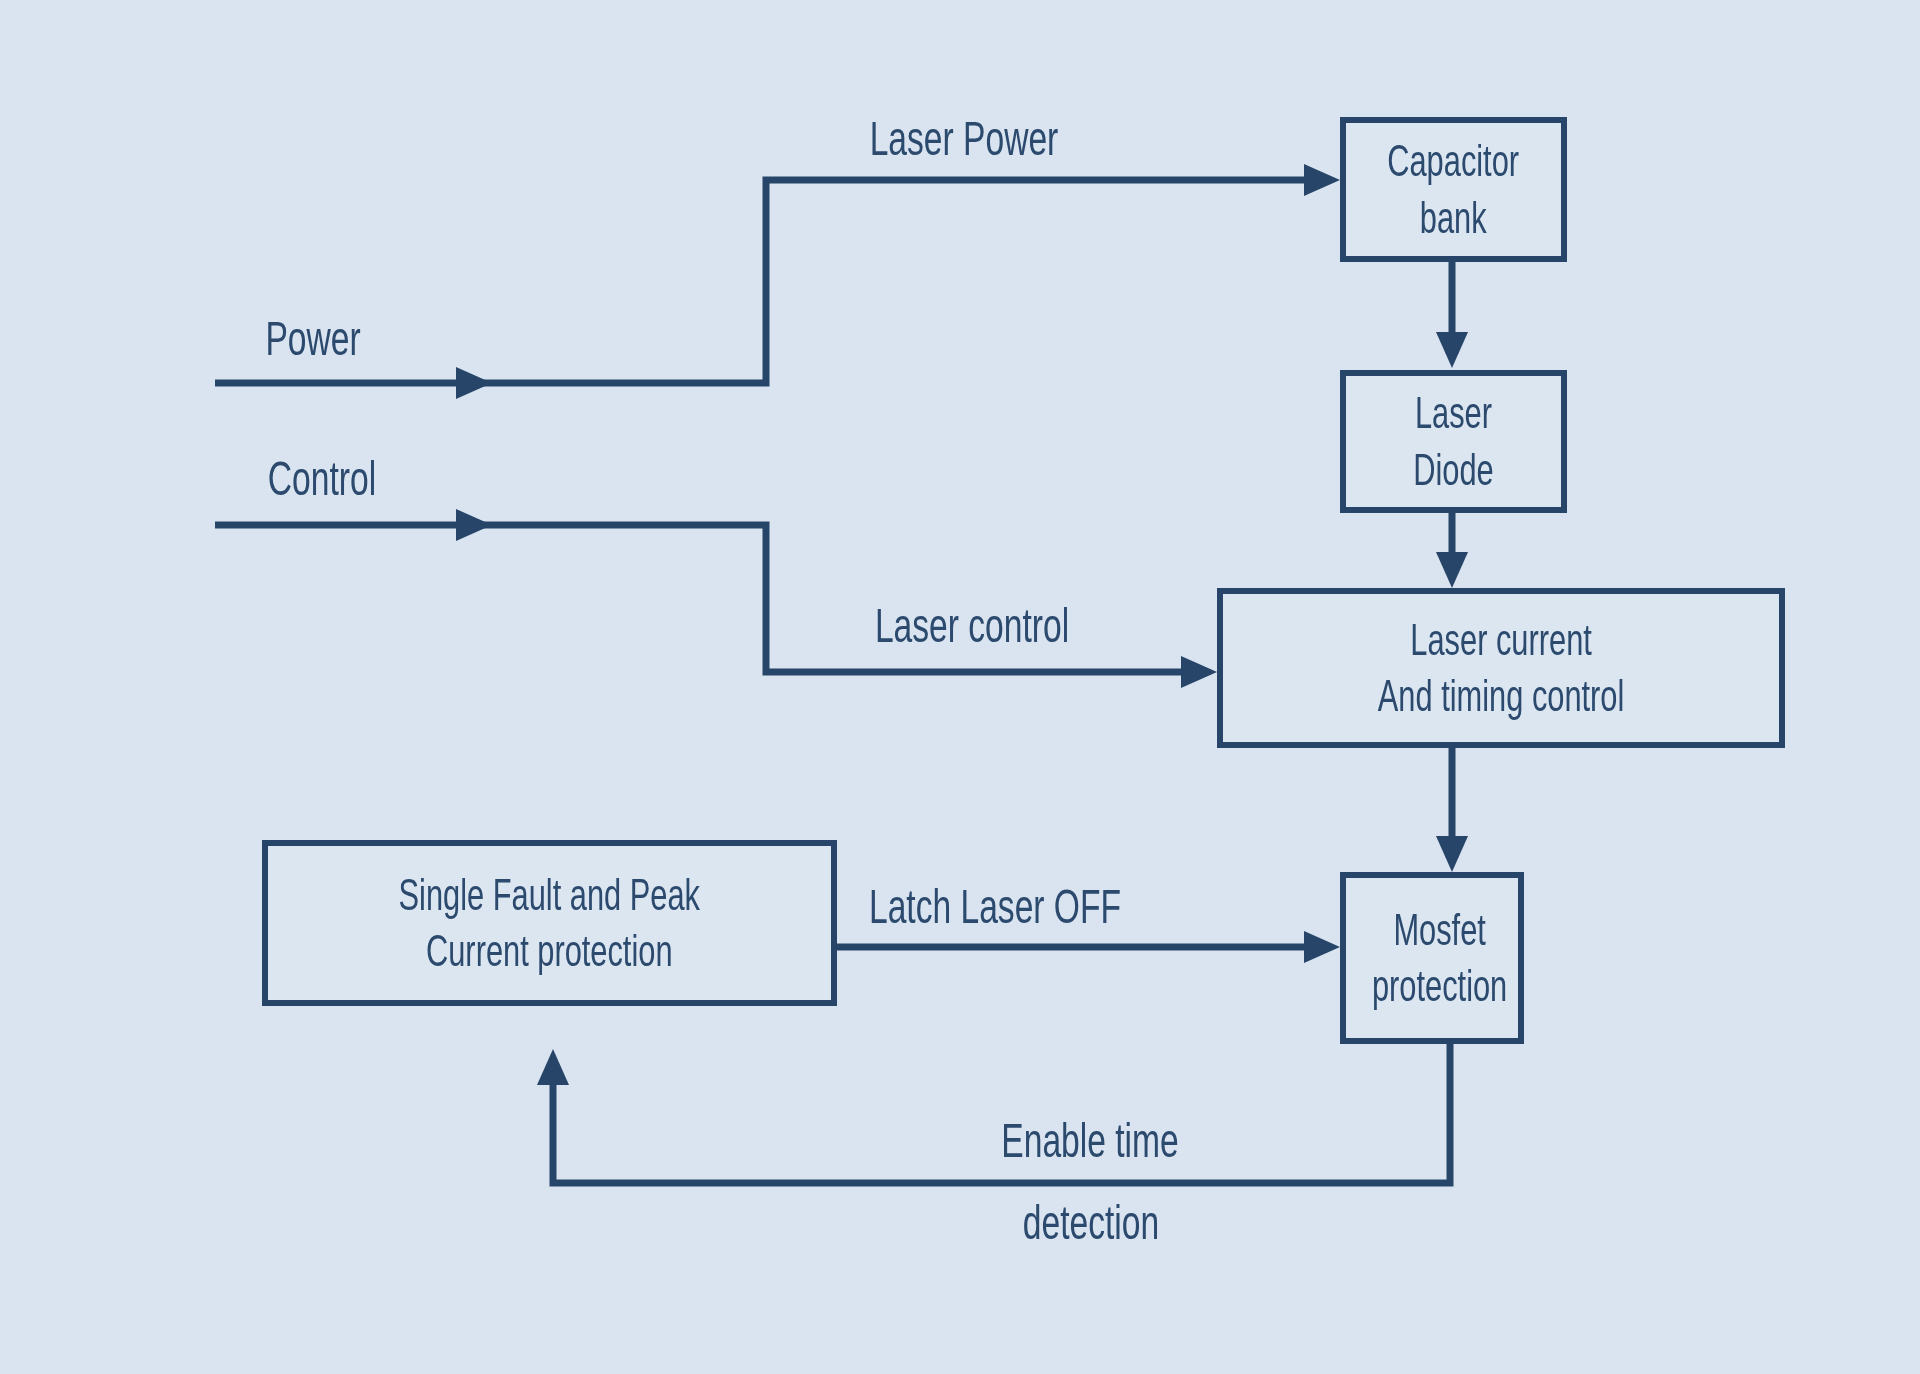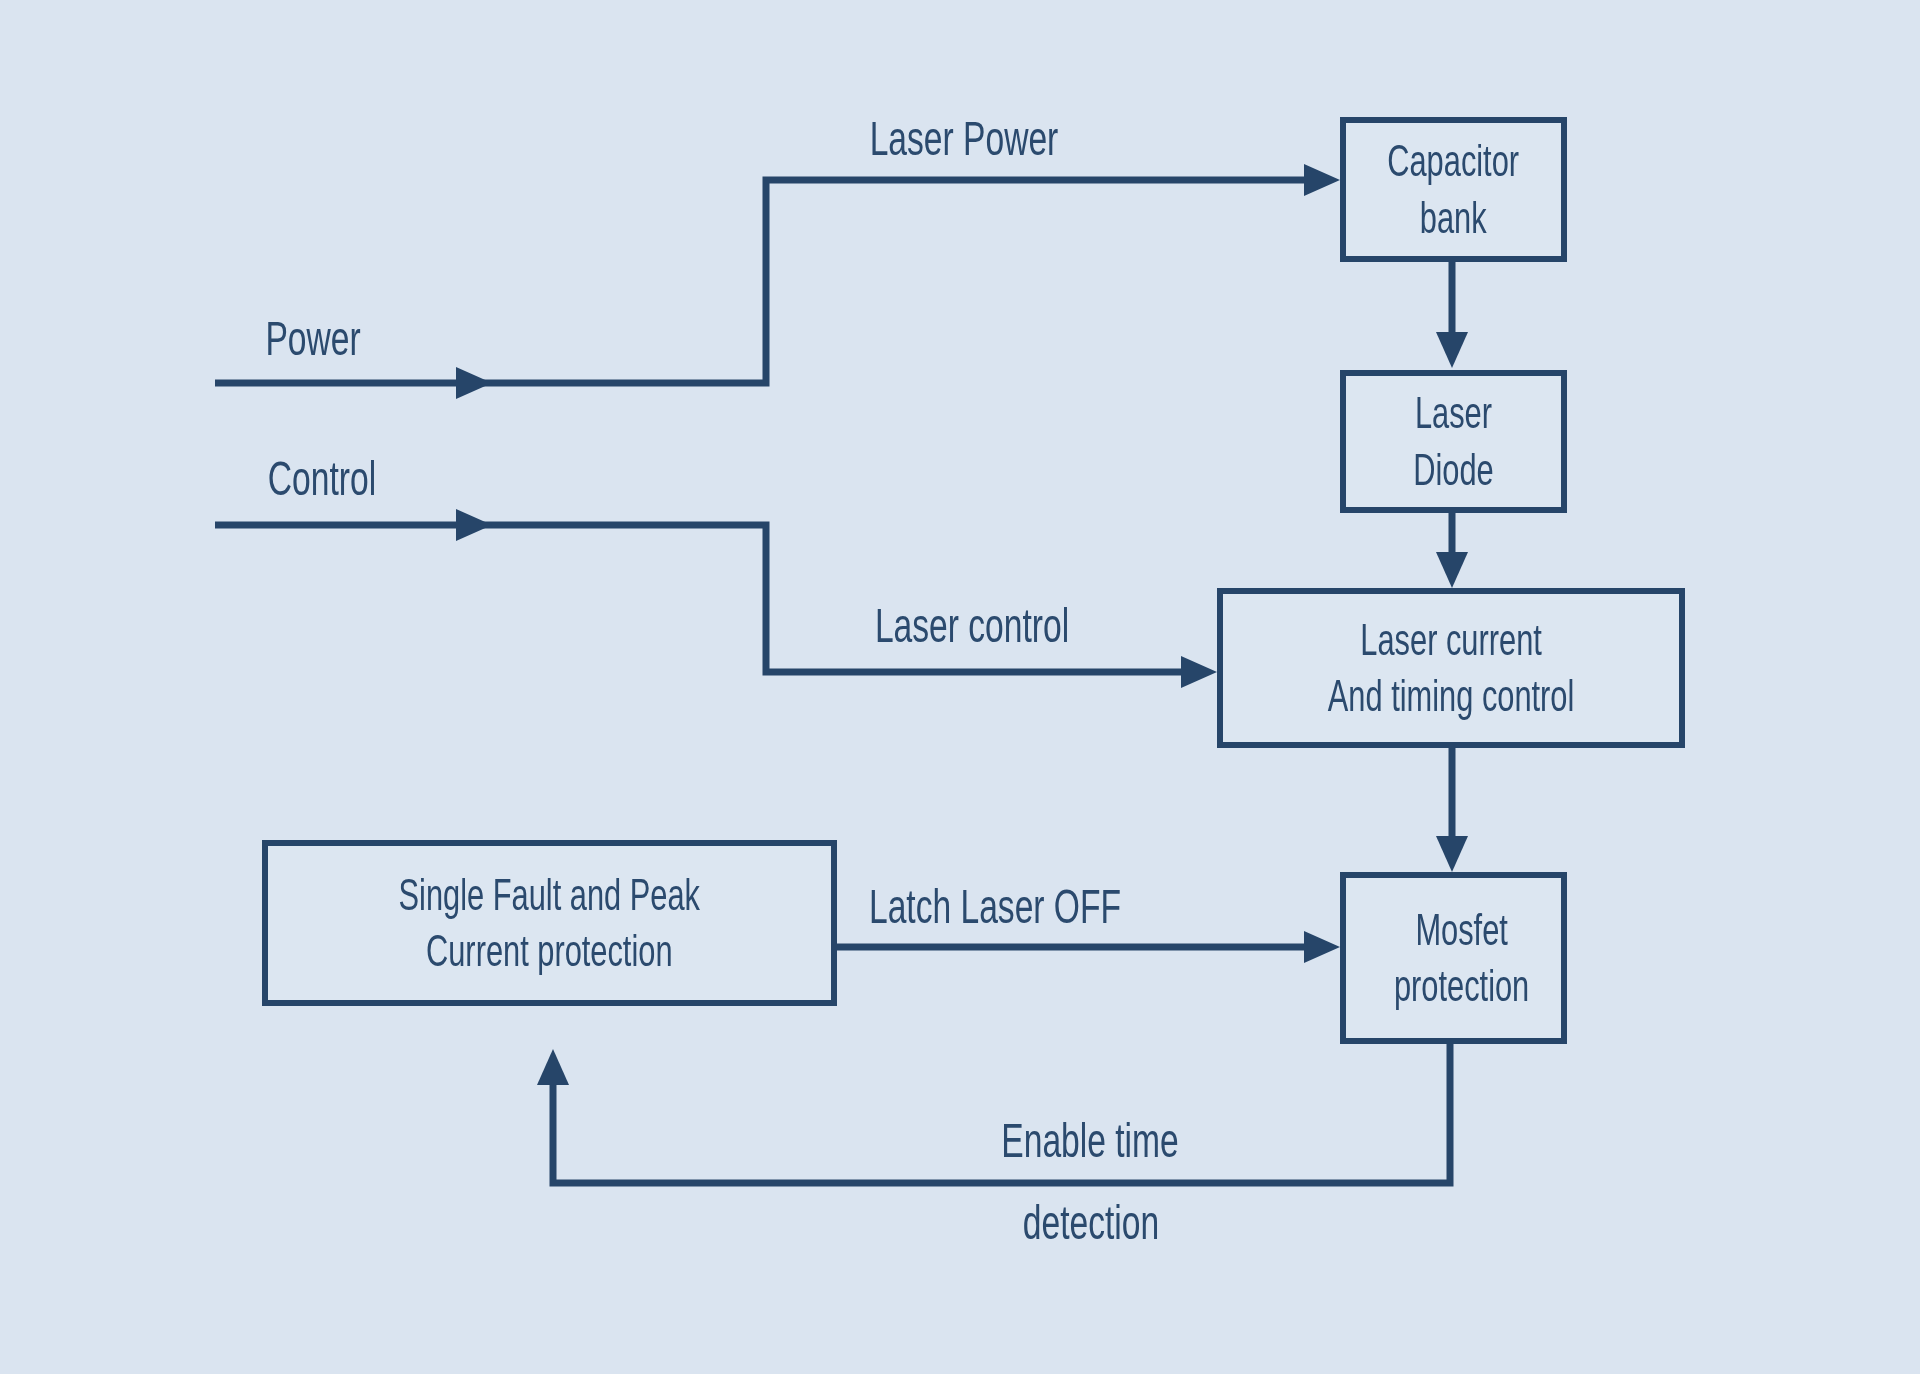--- a/index.html
+++ b/index.html
@@ -40,23 +40,23 @@
     position: absolute;
     white-space: nowrap;
     font-size: 48px;
     color: #2b4a6e;
     transform: translate(-50%, -50%) scaleX(0.70);
     transform-origin: 50% 50%;
   }
   
   #node-capacitor-bank { left: 1340px; top: 117px; width: 227px; height: 145px; }
   #node-laser-diode    { left: 1340px; top: 370px; width: 227px; height: 143px; }
-  #node-laser-current  { left: 1217px; top: 588px; width: 468px; height: 160px; }
+  #node-laser-current  { left: 1217px; top: 588px; width: 568px; height: 160px; }
   #node-single-fault   { left: 262px;  top: 840px; width: 575px; height: 166px; }
-  #node-mosfet         { left: 1340px; top: 872px; width: 227px; height: 172px; padding-left: 16px; }
+  #node-mosfet         { left: 1340px; top: 872px; width: 184px; height: 172px; padding-left: 16px; }
   
   #label-power          { left: 313px;  top: 338px; }
   #label-control        { left: 322px;  top: 478px; }
   #label-laser-power    { left: 964px;  top: 138px; }
   #label-laser-control  { left: 972px;  top: 625px; }
   #label-latch-laser-off{ left: 995px;  top: 906px; }
   #label-enable-time    { left: 1090px; top: 1140px; }
   #label-detection      { left: 1091px; top: 1222px; }
 </style>
 </head>

